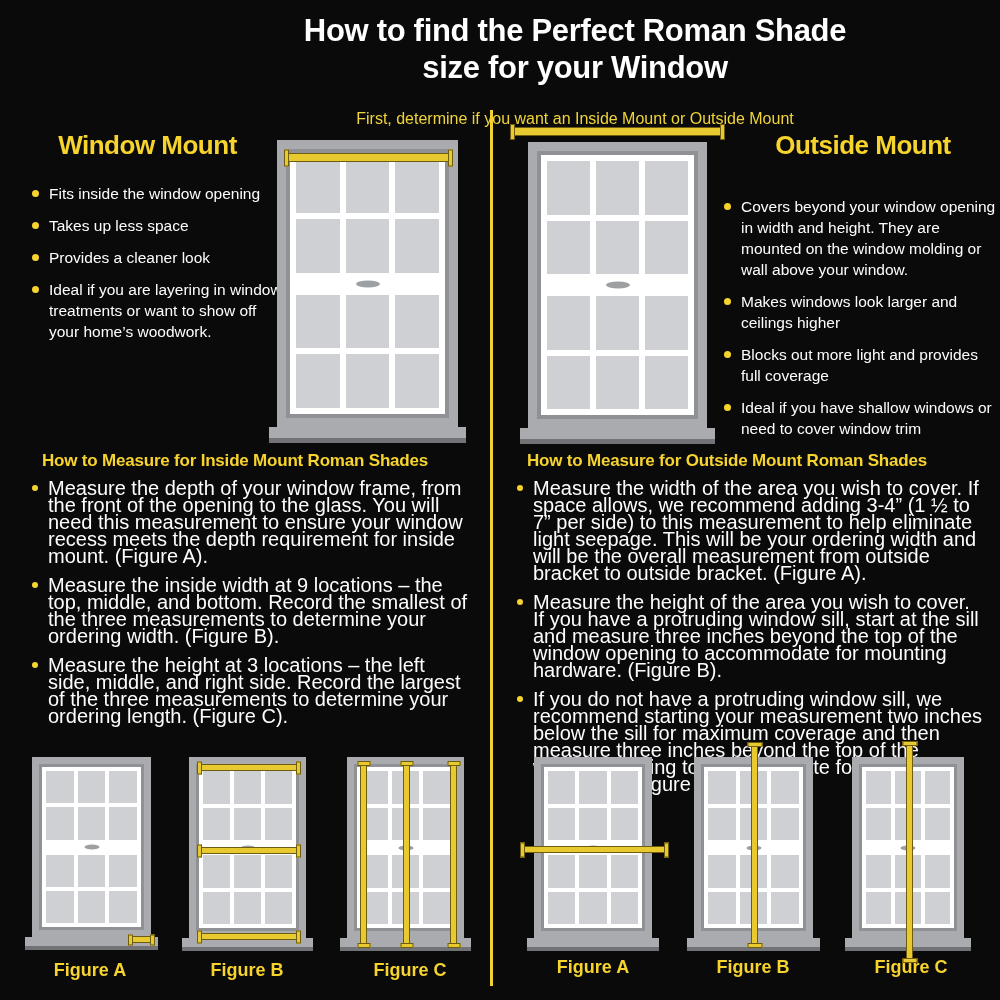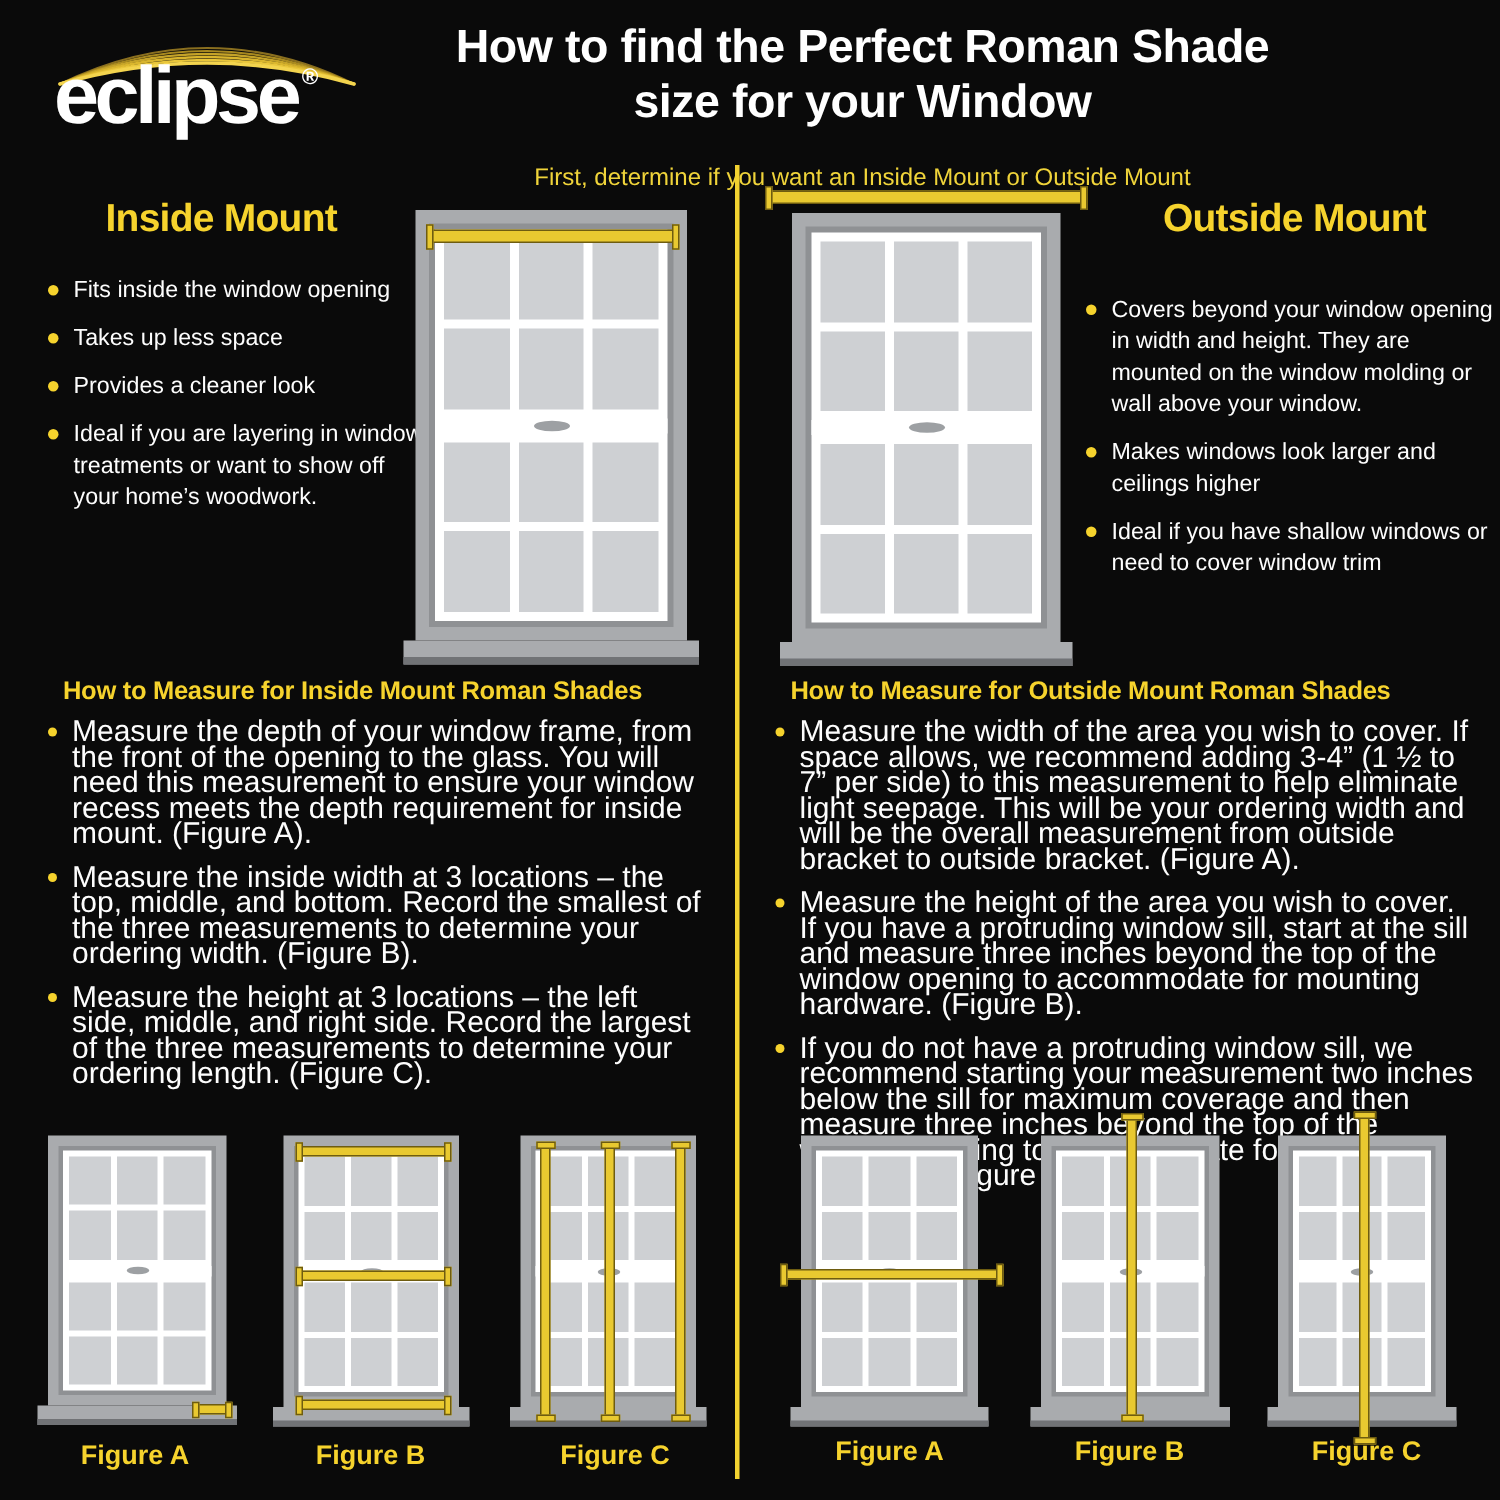--- a/index.html
+++ b/index.html
@@ -50,41 +50,30 @@
       height:3px;width:var(--cap,13px);background:#e9c930;border:1px solid #6e5c10;}
   .rod-v::before{top:-5px;}.rod-v::after{bottom:-5px;}
   
   .fig-label{position:absolute;width:122px;text-align:center;color:#f6d32d;font-size:18px;font-weight:bold;}
 </style>
 </head>
 <body>
 
 <div class="canvas">
 
-  <div class="logo">
-    <svg width="205" height="52" viewBox="0 0 205 52">
-      <path d="M4 48 Q102 0 200 48" fill="none" stroke="#8a6f1f" stroke-width="1.4" stroke-linecap="round"></path>
-      <path d="M4 48 Q102 4 200 48" fill="none" stroke="#a8891f" stroke-width="1.4" stroke-linecap="round"></path>
-      <path d="M4 48 Q102 8 200 48" fill="none" stroke="#c5a328" stroke-width="1.5" stroke-linecap="round"></path>
-      <path d="M4 48 Q102 12 200 48" fill="none" stroke="#d9b52d" stroke-width="1.6" stroke-linecap="round"></path>
-      <path d="M4 48 Q102 16 200 48" fill="none" stroke="#e9c63a" stroke-width="1.8" stroke-linecap="round"></path>
-      <path d="M4 48 Q102 20 200 48" fill="none" stroke="#f3d44e" stroke-width="2.4" stroke-linecap="round"></path>
-    </svg>
-    <div class="logo-word"><span>eclipse</span><span class="reg">®</span></div>
-  </div>
 
   <div class="title-block">
     <div class="title-line">How to find the Perfect Roman Shade</div>
     <div class="title-line">size for your Window</div>
     <div class="subtitle">First, determine if you want an Inside Mount or Outside Mount</div>
   </div>
 
   <div class="divider"></div>
 
-  <div class="col-h" style="left:40px;top:130px;width:215px;">Inside Mount</div>
+  <div class="col-h" style="left:40px;top:130px;width:215px;">Window Mount</div>
   <ul class="blist toplist" style="left:30px;top:183px;width:252px;">
       <li>Fits inside the window opening</li>
       <li>Takes up less space</li>
       <li>Provides a cleaner look</li>
       <li>Ideal if you are layering in window treatments or want to show off your home’s woodwork.</li>
     </ul>
 
   <div class="window" style="left:277px;top:140px;width:181px;height:287px;">
       <div class="w-step">
         <div class="w-sash">
@@ -110,20 +99,21 @@
         </div>
       </div>
       <div class="w-sill"></div>
     </div>
   <div class="rod-h" style="left:288px;top:153px;width:159px;height:7px;--cap:15px;"></div>
 
   <div class="col-h" style="left:753px;top:130px;width:220px;">Outside Mount</div>
   <ul class="blist toplist" style="left:722px;top:196px;width:278px;">
       <li>Covers beyond your window opening in width and height. They are mounted on the window molding or wall above your window.</li>
       <li>Makes windows look larger and ceilings higher</li>
+      <li>Blocks out more light and provides full coverage</li>
       <li>Ideal if you have shallow windows or need to cover window trim</li>
     </ul>
 
   <div class="window" style="left:528px;top:142px;width:179px;height:286px;">
       <div class="w-step">
         <div class="w-sash">
           <div class="sash-grid">
             <div class="pane"></div>
             <div class="pane"></div>
             <div class="pane"></div>
@@ -144,21 +134,21 @@
           </div>
         </div>
       </div>
       <div class="w-sill"></div>
     </div>
   <div class="rod-h" style="left:514px;top:127px;width:205px;height:7px;--cap:14px;"></div>
 
   <div class="measure-h" style="left:42px;top:451px;">How to Measure for Inside Mount Roman Shades</div>
   <ul class="blist measure" style="left:30px;top:480px;width:440px;">
       <li>Measure the depth of your window frame, from the front of the opening to the glass. You will need this measurement to ensure your window recess meets the depth requirement for inside mount. (Figure A).</li>
-      <li>Measure the inside width at 3 locations – the top, middle, and bottom.  Record the smallest of the three measurements to determine your ordering width. (Figure B).</li>
+      <li>Measure the inside width at 9 locations – the top, middle, and bottom.  Record the smallest of the three measurements to determine your ordering width. (Figure B).</li>
       <li>Measure the height at 3 locations – the left side, middle, and right side.  Record the largest of the three measurements to determine your ordering length. (Figure C).</li>
     </ul>
 
   <div class="measure-h" style="left:527px;top:451px;">How to Measure for Outside Mount Roman Shades</div>
   <ul class="blist measure" style="left:515px;top:480px;width:468px;">
       <li>Measure the width of the area you wish to cover. If space allows, we recommend adding 3-4” (1 ½ to 7” per side) to this measurement to help eliminate light seepage. This will be your ordering width and will be the overall measurement from outside bracket to outside bracket. (Figure A).</li>
       <li>Measure the height of the area you wish to cover.  If you have a protruding window sill, start at the sill and measure three inches beyond the top of the window opening to accommodate for mounting hardware. (Figure B).</li>
       <li>If you do not have a protruding window sill, we recommend starting your measurement two inches below the sill for maximum coverage and then measure three inches beyond the top of the window opening to accommodate for mounting hardware. (Figure C).</li>
     </ul>
 

